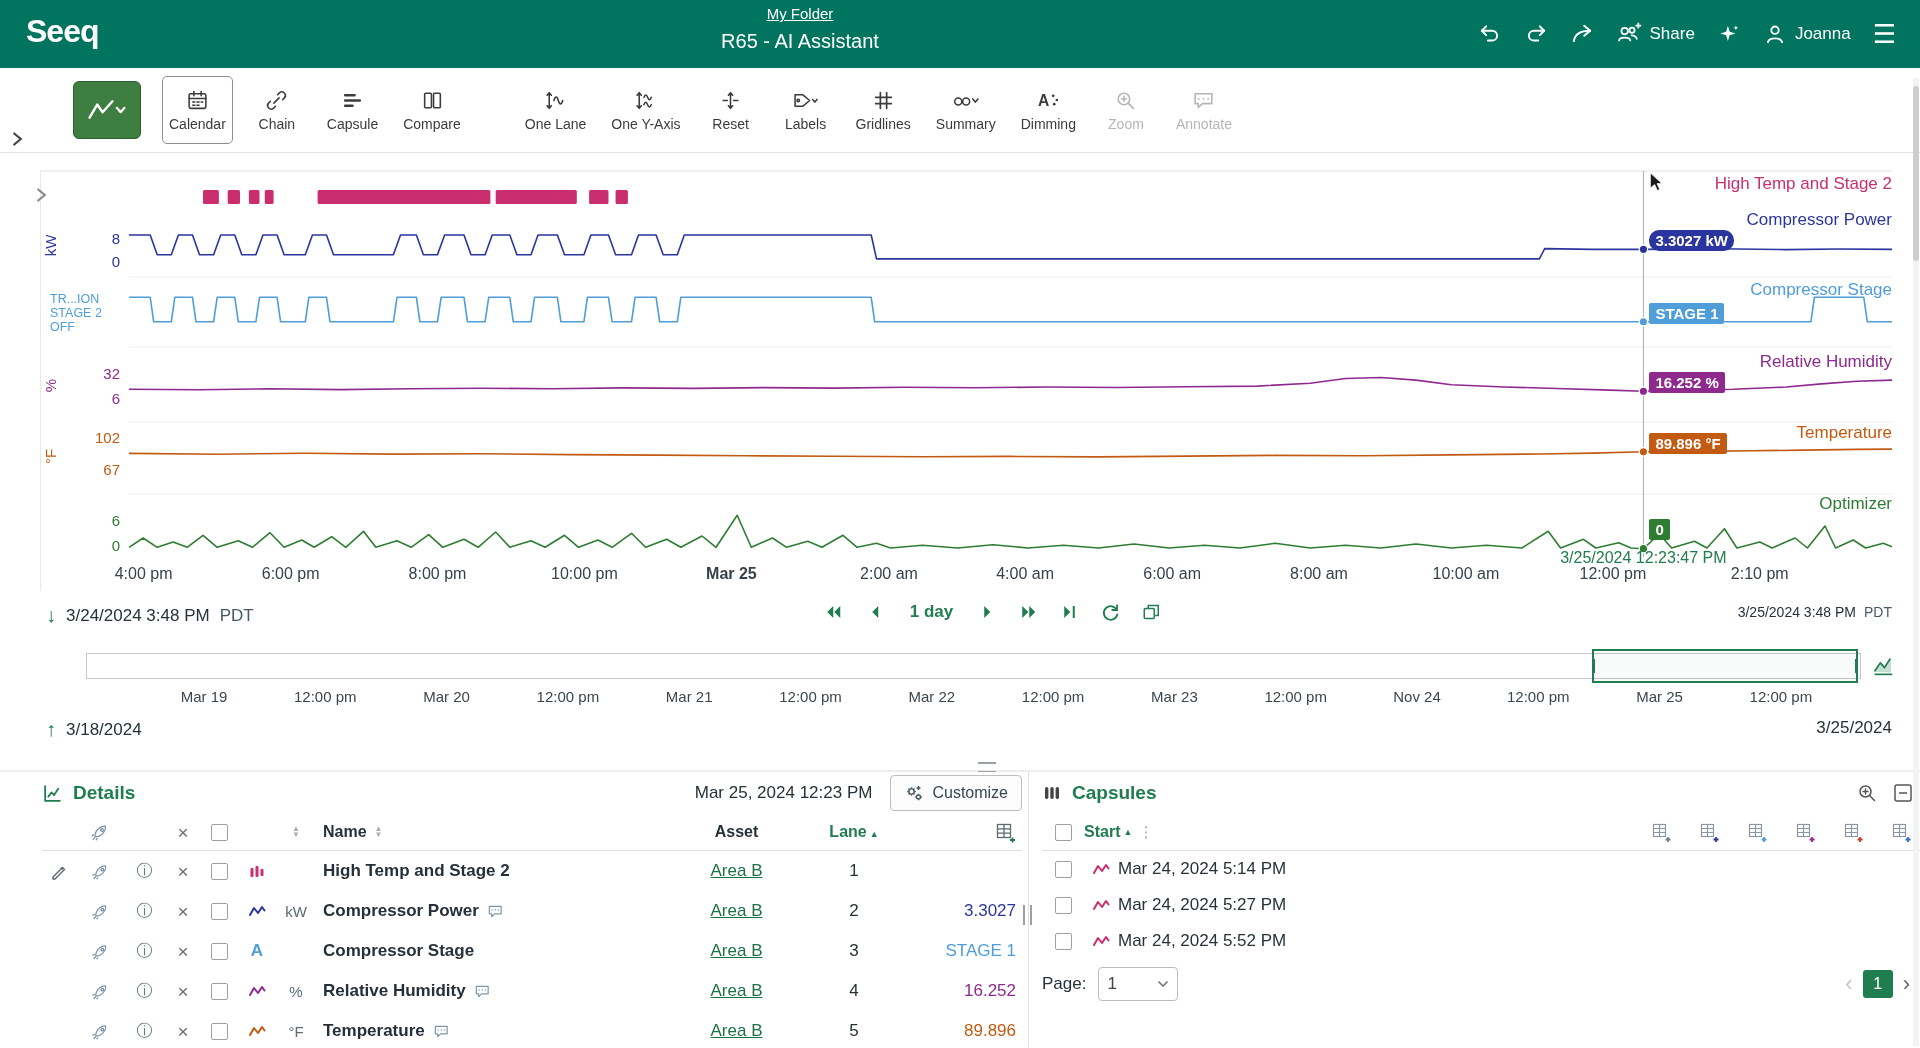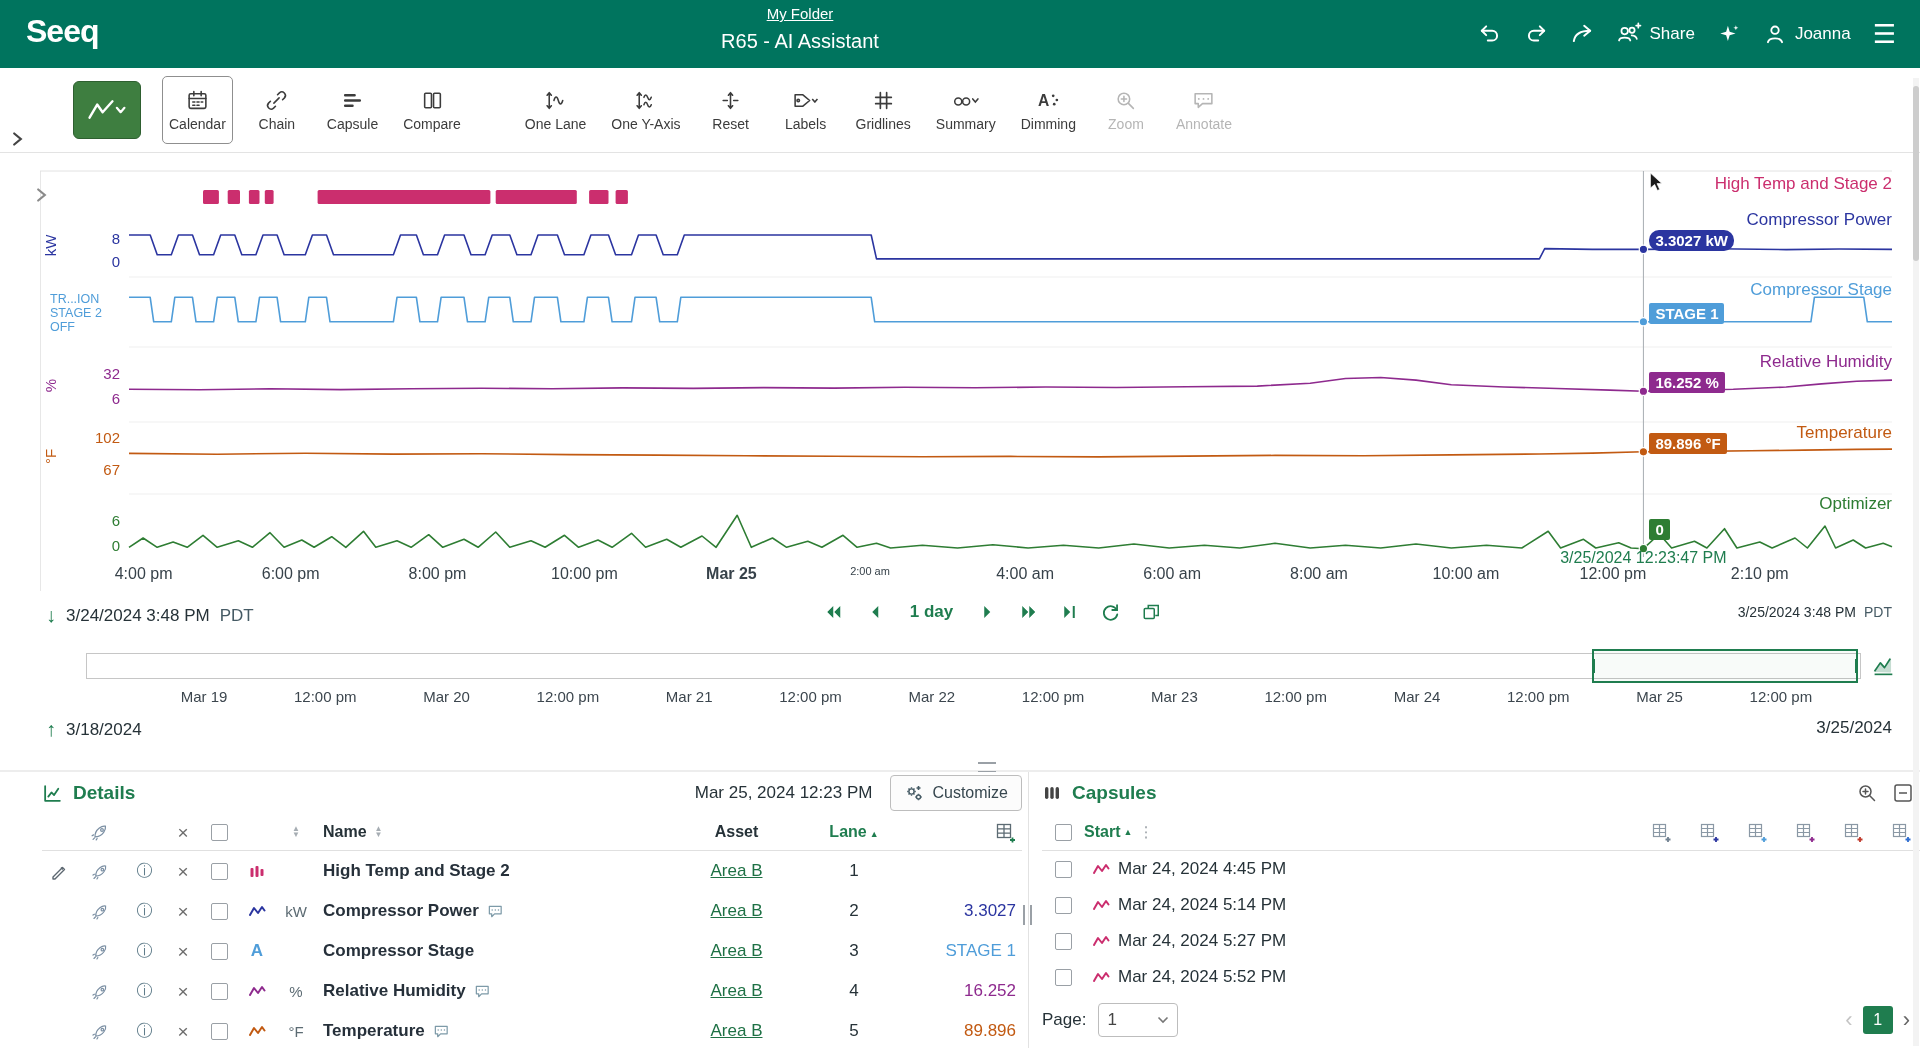--- a/index.html
+++ b/index.html
@@ -348,21 +348,21 @@
         <div class="ni" style="position: absolute; left: 28px; top: 295px; width: 44px; text-align: center; transform: rotate(-90deg); font-size: 15px; color: rgb(194, 90, 18);">°F</div>
         <div style="position: absolute; left: 72px; width: 48px; text-align: right; top: 276px; font-size: 15px; color: rgb(194, 90, 18);">102</div>
         <div style="position: absolute; left: 72px; width: 48px; text-align: right; top: 308px; font-size: 15px; color: rgb(194, 90, 18);">67</div>
         <div style="position: absolute; left: 72px; width: 48px; text-align: right; top: 359px; font-size: 15px; color: rgb(46, 125, 51);">6</div>
         <div style="position: absolute; left: 72px; width: 48px; text-align: right; top: 384px; font-size: 15px; color: rgb(46, 125, 51);">0</div>
         <div style="position: absolute; left: 95.6329px; top: 412px; width: 96px; text-align: center; font-size: 16px; color: rgb(55, 66, 74);">4:00 pm</div>
         <div style="position: absolute; left: 242.667px; top: 412px; width: 96px; text-align: center; font-size: 16px; color: rgb(55, 66, 74);">6:00 pm</div>
         <div style="position: absolute; left: 389.525px; top: 412px; width: 96px; text-align: center; font-size: 16px; color: rgb(55, 66, 74);">8:00 pm</div>
         <div style="position: absolute; left: 536.383px; top: 412px; width: 96px; text-align: center; font-size: 16px; color: rgb(55, 66, 74);">10:00 pm</div>
         <div style="position: absolute; left: 683.417px; top: 412px; width: 96px; text-align: center; font-size: 16px; color: rgb(55, 66, 74); font-weight: bold;">Mar 25</div>
-        <div style="position: absolute; left: 822px; top: 412px; width: 96px; text-align: center; font-size: 11px; color: rgb(55, 66, 74);">2:00 am</div>
+        <div style="position: absolute; left: 841px; top: 412px; width: 96px; text-align: center; font-size: 16px; color: rgb(55, 66, 74);">2:00 am</div>
         <div style="position: absolute; left: 977.133px; top: 412px; width: 96px; text-align: center; font-size: 16px; color: rgb(55, 66, 74);">4:00 am</div>
         <div style="position: absolute; left: 1124.17px; top: 412px; width: 96px; text-align: center; font-size: 16px; color: rgb(55, 66, 74);">6:00 am</div>
         <div style="position: absolute; left: 1271.03px; top: 412px; width: 96px; text-align: center; font-size: 16px; color: rgb(55, 66, 74);">8:00 am</div>
         <div style="position: absolute; left: 1417.88px; top: 412px; width: 96px; text-align: center; font-size: 16px; color: rgb(55, 66, 74);">10:00 am</div>
         <div style="position: absolute; left: 1564.92px; top: 412px; width: 96px; text-align: center; font-size: 16px; color: rgb(55, 66, 74);">12:00 pm</div>
         <div style="position: absolute; left: 1711.78px; top: 412px; width: 96px; text-align: center; font-size: 16px; color: rgb(55, 66, 74);">2:10 pm</div>
         <div style="position: absolute; right: 28px; top: 21px; font-size: 17px; color: rgb(203, 46, 110); white-space: nowrap; pointer-events: auto; cursor: pointer;">High Temp and Stage 2</div>
         <div style="position: absolute; right: 28px; top: 57px; font-size: 17px; color: rgb(43, 53, 160); white-space: nowrap; pointer-events: auto; cursor: pointer;">Compressor Power</div>
         <div style="position: absolute; right: 28px; top: 127px; font-size: 17px; color: rgb(79, 157, 217); white-space: nowrap; pointer-events: auto; cursor: pointer;">Compressor Stage</div>
         <div style="position: absolute; right: 28px; top: 199px; font-size: 17px; color: rgb(142, 42, 142); white-space: nowrap; pointer-events: auto; cursor: pointer;">Relative Humidity</div>
@@ -447,21 +447,21 @@
         <div class="ovlab" style="left: 154px;">Mar 19</div>
         <div class="ovlab" style="left: 275.3px;">12:00 pm</div>
         <div class="ovlab" style="left: 396.6px;">Mar 20</div>
         <div class="ovlab" style="left: 517.9px;">12:00 pm</div>
         <div class="ovlab" style="left: 639.2px;">Mar 21</div>
         <div class="ovlab" style="left: 760.5px;">12:00 pm</div>
         <div class="ovlab" style="left: 881.8px;">Mar 22</div>
         <div class="ovlab" style="left: 1003.1px;">12:00 pm</div>
         <div class="ovlab" style="left: 1124.4px;">Mar 23</div>
         <div class="ovlab" style="left: 1245.7px;">12:00 pm</div>
-        <div class="ovlab" style="left: 1367px;">Mar 24</div>
+        <div class="ovlab" style="left: 1367px;">Nov 24</div>
         <div class="ovlab" style="left: 1488.3px;">12:00 pm</div>
         <div class="ovlab" style="left: 1609.6px;">Mar 25</div>
         <div class="ovlab" style="left: 1730.9px;">12:00 pm</div>
       </div>
   </div>
 
   <div id="datesRow">
     <span style="position:absolute;left:46px;top:2px;display:flex;gap:10px;align-items:center;">
       <span class="garrow">↑</span>
       <span>3/18/2024</span>
@@ -817,31 +817,20 @@
     <div id="cRows">
         <div class="c-row">
           <span class="cc1">
             <span class="cbx"></span>
           </span>
           <span class="cc2">
             <svg width="18" height="18" viewBox="0 0 18 18" fill="none" stroke="#cb2e6e" stroke-width="2" stroke-linecap="round" stroke-linejoin="round">
               <path d="M2 13 L6 6 L10 11 L14 5 L16.5 8.5"></path>
             </svg>
           </span>
-          <span>Mar 24, 2024 4:45 PM</span>
-        </div>
-        <div class="c-row">
-          <span class="cc1">
-            <span class="cbx"></span>
-          </span>
-          <span class="cc2">
-            <svg width="18" height="18" viewBox="0 0 18 18" fill="none" stroke="#cb2e6e" stroke-width="2" stroke-linecap="round" stroke-linejoin="round">
-              <path d="M2 13 L6 6 L10 11 L14 5 L16.5 8.5"></path>
-            </svg>
-          </span>
           <span>Mar 24, 2024 5:14 PM</span>
         </div>
         <div class="c-row">
           <span class="cc1">
             <span class="cbx"></span>
           </span>
           <span class="cc2">
             <svg width="18" height="18" viewBox="0 0 18 18" fill="none" stroke="#cb2e6e" stroke-width="2" stroke-linecap="round" stroke-linejoin="round">
               <path d="M2 13 L6 6 L10 11 L14 5 L16.5 8.5"></path>
             </svg>

